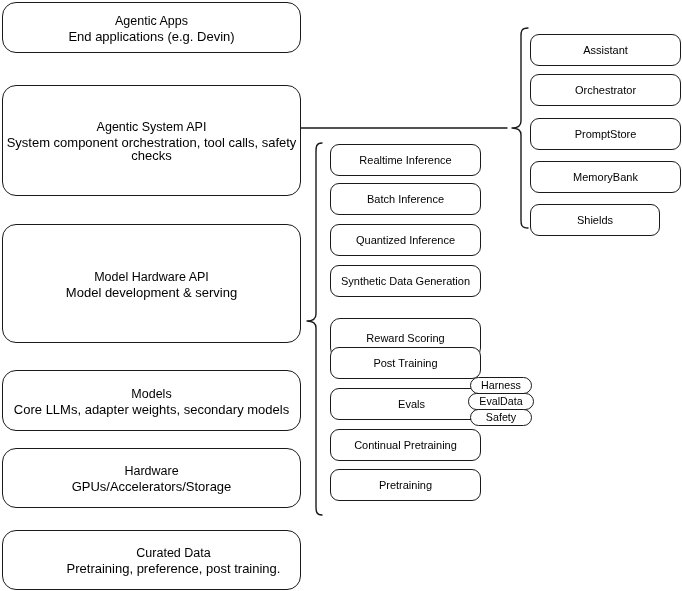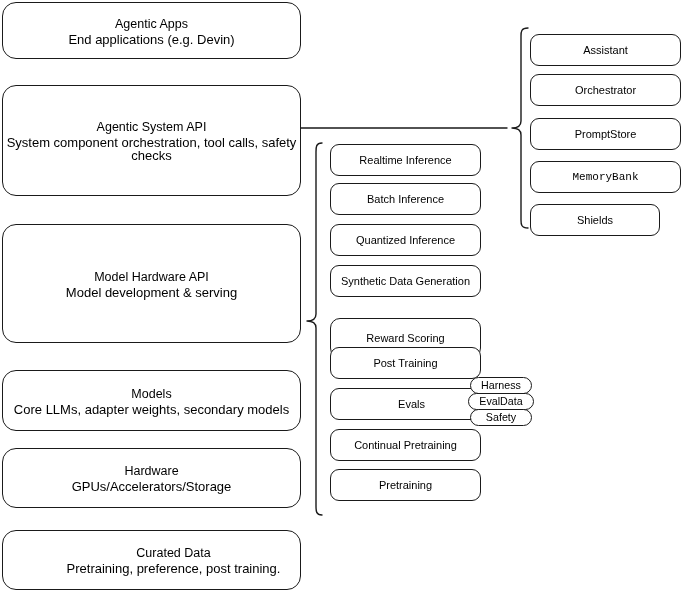--- a/index.html
+++ b/index.html
@@ -78,21 +78,21 @@
     stroke-width: 1.4;
     stroke-linecap: round;
     stroke-linejoin: round;
   }
 </style>
 </head>
 <body>
 
 <div id="canvas">
 
-  <div class="node layer" style="left:2px; top:2px; width:299px; height:57px;">
+  <div class="node layer" style="left:2px; top:2px; width:299px; height:51px;">
     <div class="title">Agentic Apps</div>
     <div class="subtitle">End applications (e.g. Devin)</div>
   </div>
 
   <div class="node layer" style="left:2px; top:85px; width:299px; height:111px;">
     <div class="title">Agentic System API</div>
     <div class="subtitle">System component orchestration, tool calls, safety checks</div>
   </div>
 
   <div class="node layer" style="left:2px; top:224px; width:299px; height:119px;">
@@ -173,20 +173,20 @@
 
   <div class="node chip" style="left:530px; top:34px; width:151px; height:32px;">
     <span>Assistant</span>
   </div>
   <div class="node chip" style="left:530px; top:74px; width:151px; height:32px;">
     <span>Orchestrator</span>
   </div>
   <div class="node chip" style="left:530px; top:118px; width:151px; height:32px;">
     <span>PromptStore</span>
   </div>
-  <div class="node chip" style="left:530px; top:161px; width:151px; height:32px;font-family:Liberation Mono, monospace;">
+  <div class="node chip" style="left:530px; top:161px; width:151px; height:32px;">
     <span>MemoryBank</span>
   </div>
   <div class="node chip" style="left:530px; top:204px; width:130px; height:32px;">
     <span>Shields</span>
   </div>
 
 </div>
 
 </body></html>

